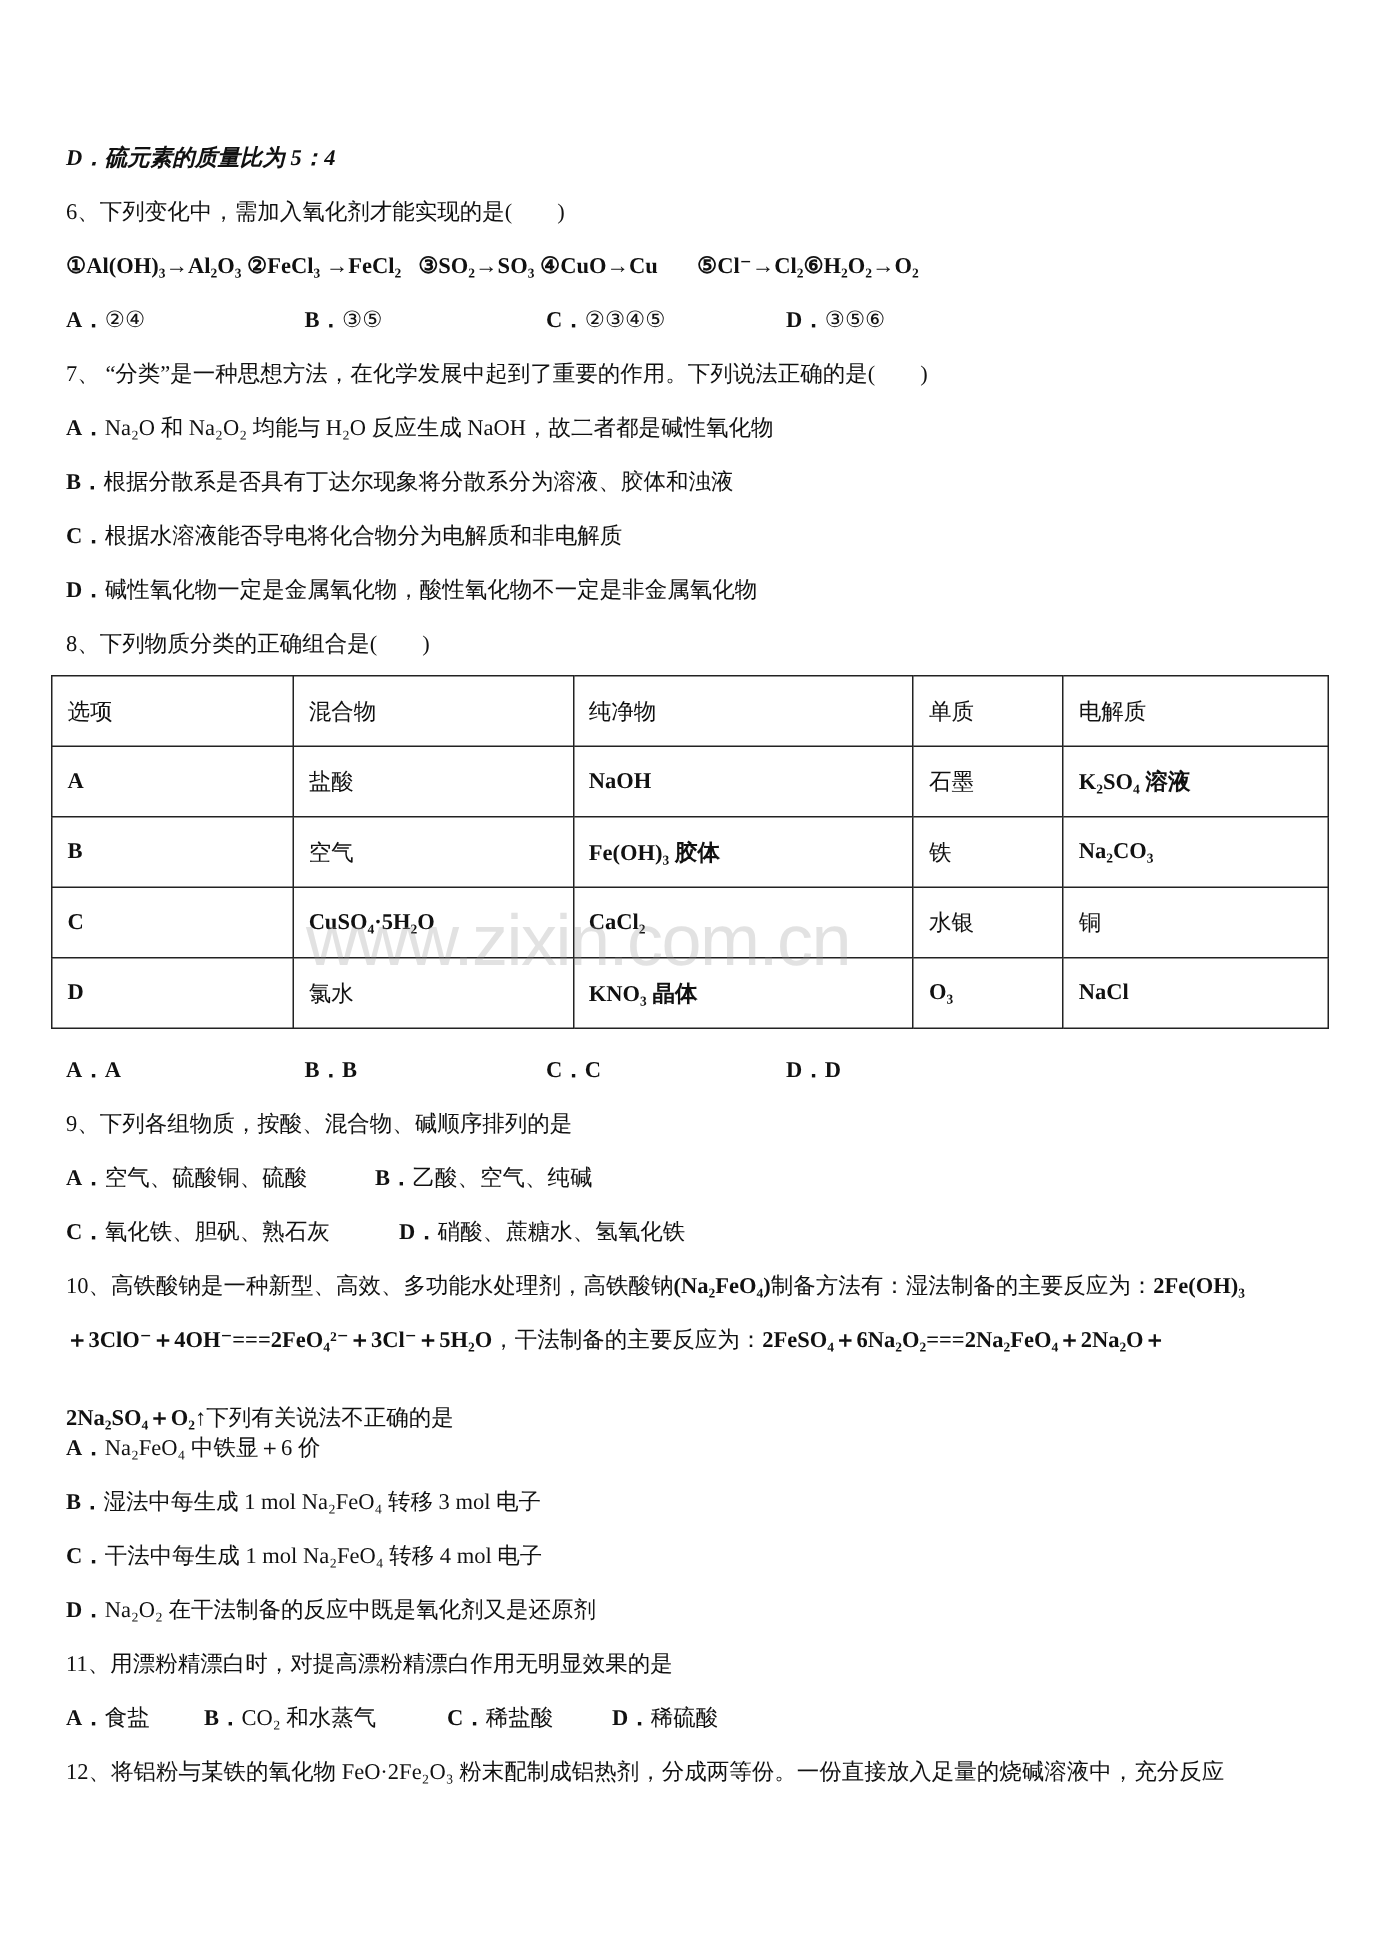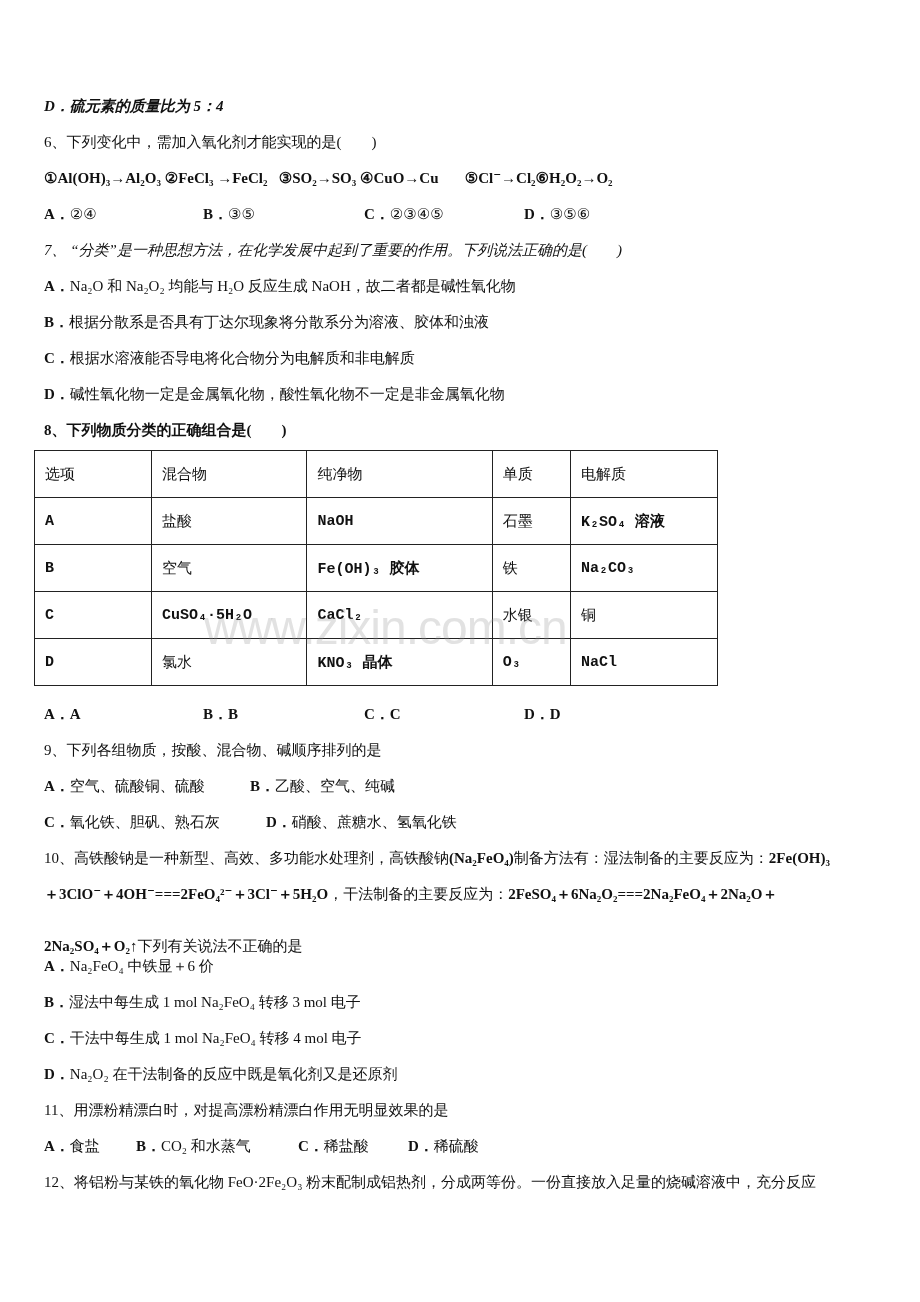--- a/index.html
+++ b/index.html
@@ -11,21 +11,21 @@
   .line {
     position: absolute; left: 44px; white-space: nowrap;
     line-height: 20px; height: 20px;
   }
   .b { font-weight: bold; }
   .opt { position: absolute; white-space: nowrap; line-height: 20px; }
   .opt .lbl { font-weight: bold; }
 
   table.qtable {
     position: absolute; left: 34px; top: 450px;
-    border-collapse: collapse; width: 684px; font-family: Liberation Mono, monospace;
+    border-collapse: collapse; width: 852px;
   }
   table.qtable td {
     border: 1.3px solid #222; height: 46px; padding: 0 0 0 10px;
     vertical-align: middle; font-size: 15px; white-space: nowrap;
   }
   .watermark {
     position: absolute; left: 204px; top: 588px; width: 490px; height: 80px;
     font-family: "Liberation Sans", "DejaVu Sans", sans-serif;
     font-size: 48px; color: rgba(150,150,150,0.28); letter-spacing: -1px;
     pointer-events: none; white-space: nowrap; line-height: 80px;
@@ -44,27 +44,27 @@
   <span><span>②</span><span>FeCl₃ →FeCl₂</span></span>&nbsp;&nbsp;
   <span><span>③</span><span>SO₂→SO₃</span></span>
   <span><span>④</span><span>CuO→Cu</span></span>&nbsp;&nbsp;&nbsp;&nbsp;&nbsp;&nbsp;
   <span><span>⑤</span><span>Cl⁻→Cl₂</span></span><span><span>⑥</span><span>H₂O₂→O₂</span></span>
 </div>
 <div class="opt" style="top:204px;left:44px;"><span class="lbl">A．</span><span>②④</span></div>
 <div class="opt" style="top:204px;left:203px;"><span class="lbl">B．</span><span>③⑤</span></div>
 <div class="opt" style="top:204px;left:364px;"><span class="lbl">C．</span><span>②③④⑤</span></div>
 <div class="opt" style="top:204px;left:524px;"><span class="lbl">D．</span><span>③⑤⑥</span></div>
 
-<div class="line" style="top:240px;font-style:italic;">7、 “分类”是一种思想方法，在化学发展中起到了重要的作用。下列说法正确的是(　　)</div>
+<div class="line" style="top:240px;">7、 “分类”是一种思想方法，在化学发展中起到了重要的作用。下列说法正确的是(　　)</div>
 <div class="opt" style="top:276px;left:44px;"><span class="lbl">A．</span><span>Na₂O 和 Na₂O₂ 均能与 H₂O 反应生成 NaOH，故二者都是碱性氧化物</span></div>
 <div class="opt" style="top:312px;left:44px;"><span class="lbl">B．</span><span>根据分散系是否具有丁达尔现象将分散系分为溶液、胶体和浊液</span></div>
 <div class="opt" style="top:348px;left:44px;"><span class="lbl">C．</span><span>根据水溶液能否导电将化合物分为电解质和非电解质</span></div>
 <div class="opt" style="top:384px;left:44px;"><span class="lbl">D．</span><span>碱性氧化物一定是金属氧化物，酸性氧化物不一定是非金属氧化物</span></div>
 
-<div class="line" style="top:420px;font-weight:bold;">8、下列物质分类的正确组合是(　　)</div>
+<div class="line" style="top:420px;">8、下列物质分类的正确组合是(　　)</div>
 <table class="qtable">
   <colgroup>
     <col style="width:161px">
       <col style="width:187px">
       <col style="width:227px">
       <col style="width:100px">
       <col style="width:177px">
   </colgroup>
   <tbody>
       <tr>

